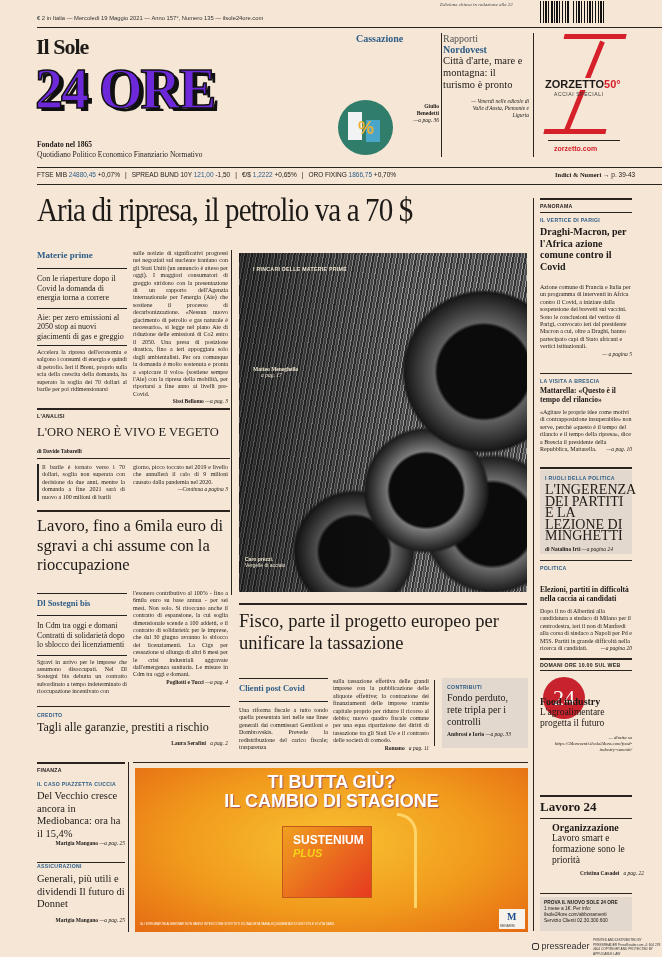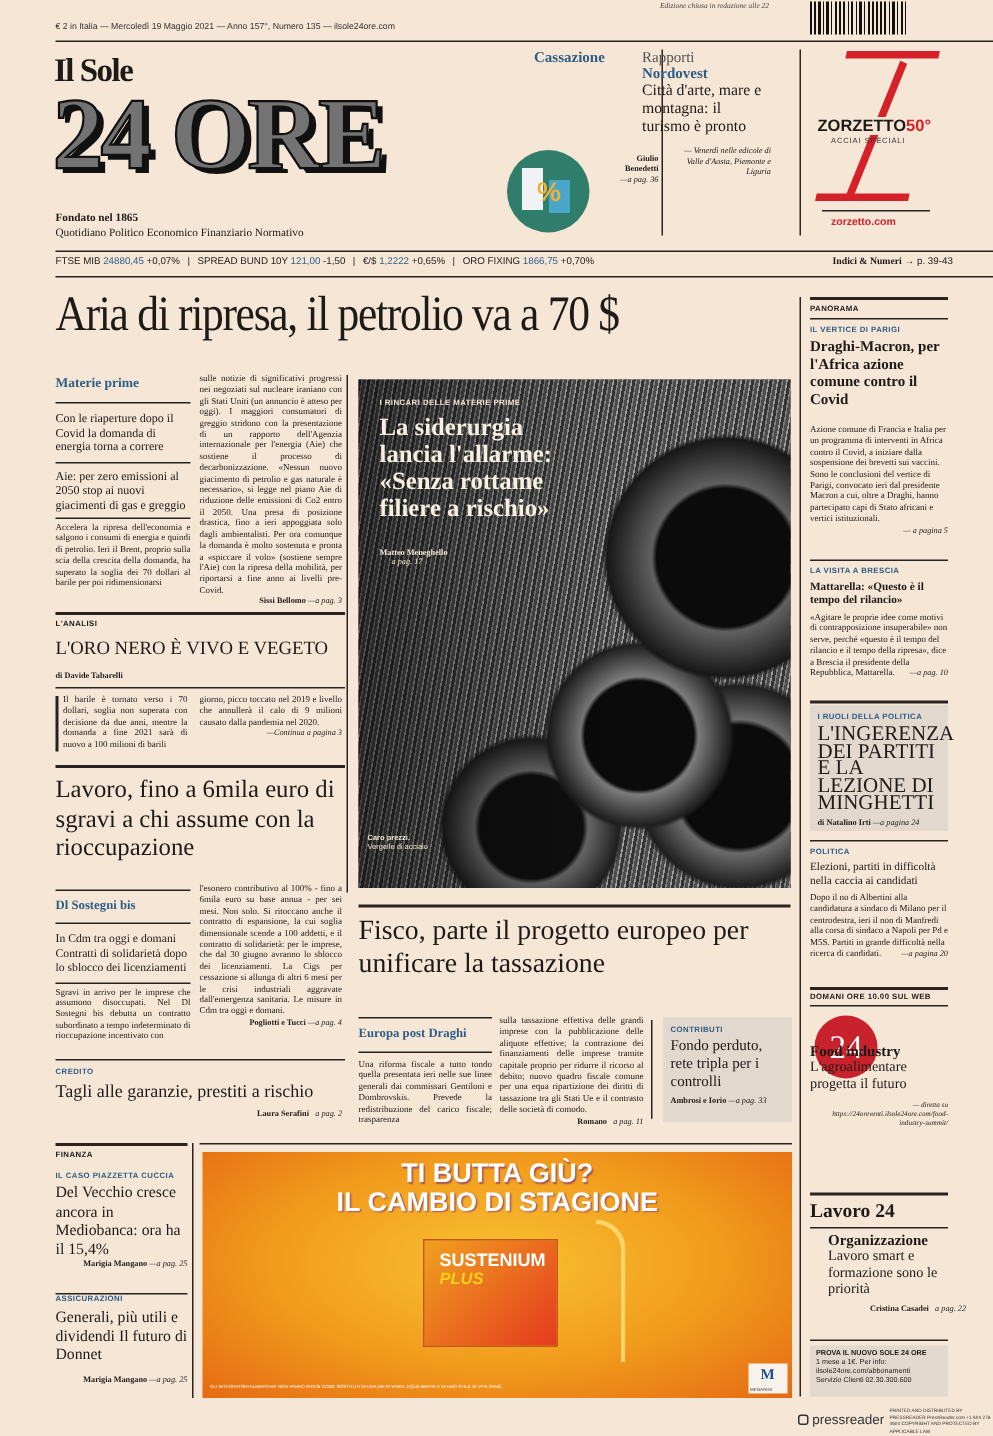--- a/index.html
+++ b/index.html
@@ -18,38 +18,38 @@
 </style>
 </head>
 <body>
 
 <div class="abs sans" style="left:37px;top:15px;font-size:5.8px;color:#333">€ 2 in Italia — Mercoledì 19 Maggio 2021 — Anno 157°, Numero 135 — ilsole24ore.com</div>
 <div class="abs serif" style="left:440px;top:2px;font-size:5px;font-style:italic;color:#444">Edizione chiusa in redazione alle 22</div>
 <div class="abs" style="left:540px;top:1px;width:64px;height:22px;background:repeating-linear-gradient(90deg,#111 0 1.5px,#f5e6d6 1.5px 3px,#111 3px 4px,#f5e6d6 4px 5.5px)"></div>
 <div class="rule" style="left:37px;top:27px;width:625px;height:1px"></div>
 
 <div class="abs serif" style="left:36px;top:34px;font-size:22px;font-weight:bold;letter-spacing:-1px">Il Sole</div>
-<div class="abs serif" style="left:35px;top:50px;font-size:68px;font-weight:bold;line-height:78px;letter-spacing:-2px;color:#737373;-webkit-text-stroke:1.5px #111;text-shadow:4px 3px 0 #111">24 ORE</div>
+<div class="abs serif" style="left:35px;top:50px;font-size:56px;font-weight:bold;line-height:78px;letter-spacing:-2px;color:#6d28d9;-webkit-text-stroke:1.5px #111;text-shadow:4px 3px 0 #111">24 ORE</div>
 <div class="abs serif" style="left:37px;top:140px;font-size:7.5px;font-weight:bold">Fondato nel 1865</div>
 <div class="abs serif" style="left:37px;top:150px;font-size:7.5px">Quotidiano Politico Economico Finanziario Normativo</div>
 
 <div class="abs" style="left:356px;top:33px;width:86px">
   <div class="serif blue" style="font-size:10px;font-weight:bold">Cassazione</div>
 </div>
 <div class="abs" style="left:338px;top:100px;width:55px;height:55px;border-radius:50%;background:#2f7d6a;overflow:hidden">
   <div style="position:absolute;left:10px;top:12px;width:14px;height:28px;background:#f0f2f4"></div>
   <div style="position:absolute;left:28px;top:20px;width:14px;height:22px;background:#4aa6c8"></div>
   <div style="position:absolute;left:20px;top:18px;font:bold 18px 'Liberation Sans',sans-serif;color:#f2b134">%</div>
 </div>
 <div class="abs serif" style="left:405px;top:103px;width:34px;text-align:right;font-size:5.5px;line-height:7px">
   <b>Giulio Benedetti</b><br><i>—a pag. 36</i>
 </div>
 <div class="rule" style="left:441px;top:33px;width:1px;height:124px"></div>
 
-<div class="abs" style="left:428px;top:33px;width:86px">
+<div class="abs" style="left:443px;top:33px;width:86px">
   <div class="serif" style="font-size:10px;color:#555">Rapporti</div>
   <div class="serif blue" style="font-size:10px;font-weight:bold">Nordovest</div>
   <div class="serif" style="font-size:10.5px;line-height:12px">Città d'arte, mare e montagna: il turismo è pronto</div>
   <div class="serif" style="font-size:5.5px;font-style:italic;text-align:right;margin-top:7px;line-height:7px;padding-left:20px">— Venerdì nelle edicole di Valle d'Aosta, Piemonte e Liguria</div>
 </div>
 <div class="rule" style="left:533px;top:33px;width:1px;height:124px"></div>
 
 <div class="abs" style="left:540px;top:34px;width:90px;height:122px">
   <div style="position:absolute;left:14px;top:0;width:62px;height:100px;border:5px solid #d6202a;border-left:none;border-right:none;transform:skewX(-12deg)"></div>
   <div style="position:absolute;left:42px;top:4px;width:5px;height:96px;background:#d6202a;transform:rotate(22deg)"></div>
@@ -117,33 +117,32 @@
 
 <div class="abs" style="left:239px;top:253px;width:288px;height:339px;background:
   radial-gradient(circle at 85% 35%,#0c0c0c 0 14%,#6b6b6b 15%,#1a1a1a 24%,transparent 25%),
   radial-gradient(circle at 65% 70%,#0c0c0c 0 12%,#8a8a8a 13%,#222 20%,transparent 21%),
   radial-gradient(circle at 88% 80%,#0c0c0c 0 11%,#777 12%,#222 18%,transparent 19%),
   radial-gradient(circle at 40% 88%,#111 0 10%,#777 11%,#222 17%,transparent 18%),
   repeating-linear-gradient(100deg,#3a3a3a 0 2px,#8c8c8c 2px 3px,#555 3px 5px,#b0b0b0 5px 6px),
   #444;overflow:hidden">
   <div style="position:absolute;inset:0;background:linear-gradient(90deg,rgba(0,0,0,.55),rgba(0,0,0,.1) 60%)"></div>
   <div class="kicker" style="position:absolute;left:14px;top:13px;color:#f0e6d0">I RINCARI DELLE MATERIE PRIME</div>
-  <div class="serif" style="position:absolute;left:14px;top:23px;width:130px;font-size:16.5px;line-height:18px;font-weight:bold;color:#f7efe0">La siderurgia lancia l'allarme: «Senza rottame filiere a rischio»</div>
   <div class="serif" style="position:absolute;left:14px;top:113px;font-size:5.5px;color:#f0e6d0;font-weight:bold">
     <span>Matteo Meneghello</span><br><i style="font-weight:normal;padding-left:8px">a pag. 17</i>
   </div>
   <div class="sans" style="position:absolute;left:6px;top:303px;font-size:5px;color:#f0e6d0;line-height:6px">
     <b>Caro prezzi.</b><br><span>Vergelle di acciaio</span>
   </div>
 </div>
 
 <div class="rule" style="left:239px;top:603px;width:288px;height:1.5px"></div>
 <div class="abs head" style="left:239px;top:610px;width:290px;font-size:18.5px;line-height:22px">Fisco, parte il progetto europeo per unificare la tassazione</div>
 <div class="abs" style="left:239px;top:678px;width:89px">
-  <div class="serif blue" style="font-size:8.5px;font-weight:bold;border-top:1px solid #222;padding-top:4px;padding-bottom:8px;border-bottom:1.5px solid #222">Europa post Draghi</div>
+  <div class="serif blue" style="font-size:8.5px;font-weight:bold;border-top:1px solid #222;padding-top:4px;padding-bottom:8px;border-bottom:1.5px solid #222">Clienti post Covid</div>
   <div class="small" style="margin-top:5px">Una riforma fiscale a tutto tondo quella presentata ieri nelle sue linee generali dai commissari Gentiloni e Dombrovskis. Prevede la redistribuzione del carico fiscale; trasparenza</div>
 </div>
 <div class="abs" style="left:333px;top:678px;width:96px">
   <div class="small">sulla tassazione effettiva delle grandi imprese con la pubblicazione delle aliquote effettive; la contrazione dei finanziamenti delle imprese tramite capitale proprio per ridurre il ricorso al debito; nuovo quadro fiscale comune per una equa ripartizione dei diritti di tassazione tra gli Stati Ue e il contrasto delle società di comodo.</div>
   <div class="credit"><b>Romano</b> &nbsp; <i>a pag. 11</i></div>
 </div>
 <div class="rule" style="left:434px;top:680px;width:1px;height:66px"></div>
 <div class="abs" style="left:442px;top:678px;width:86px;height:70px;background:#e2d8cd;padding:6px 5px">
   <div class="kicker blue">CONTRIBUTI</div>
   <div class="serif" style="font-size:10px;line-height:12px;margin-top:2px">Fondo perduto, rete tripla per i controlli</div>
@@ -202,21 +201,21 @@
 </div>
 <div class="rule" style="left:540px;top:467px;width:92px;height:1.5px"></div>
 <div class="abs" style="left:540px;top:470px;width:92px;height:84px;background:#e2d8cd;padding:5px">
   <div class="kicker blue">I RUOLI DELLA POLITICA</div>
   <div class="serif" style="font-size:14px;line-height:11.5px;margin-top:3px">L'INGERENZA DEI PARTITI E LA LEZIONE DI MINGHETTI</div>
   <div class="serif" style="font-size:5.5px;margin-top:4px"><b>di Natalino Irti</b> <i>—a pagina 24</i></div>
 </div>
 <div class="rule" style="left:540px;top:560px;width:92px;height:.5px"></div>
 <div class="abs" style="left:540px;top:565px;width:92px">
   <div class="kicker blue">POLITICA</div>
-  <div class="serif" style="font-size:7.5px;line-height:9px;font-weight:normal;margin-top:2px">Elezioni, partiti in difficoltà nella caccia ai candidati</div>
+  <div class="serif" style="font-size:7.5px;line-height:9px;font-weight:bold;margin-top:14px">Elezioni, partiti in difficoltà nella caccia ai candidati</div>
   <div class="small" style="margin-top:5px;text-align:left">Dopo il no di Albertini alla candidatura a sindaco di Milano per il centrodestra, ieri il non di Manfredi alla corsa di sindaco a Napoli per Pd e M5S. Partiti in grande difficoltà nella ricerca di candidati.</div>
   <div class="credit" style="font-style:italic;margin-top:-7px">—a pagina 20</div>
 </div>
 <div class="rule" style="left:540px;top:658px;width:92px;height:1.5px"></div>
 <div class="abs kicker" style="left:540px;top:662px">DOMANI ORE 10.00 SUL WEB</div>
 <div class="rule" style="left:540px;top:670px;width:92px;height:.5px"></div>
 <div class="abs serif" style="left:543px;top:677px;width:42px;height:42px;border-radius:50%;background:#c8232c;color:#fff;font-size:22px;text-align:center;line-height:42px">24</div>
 <div class="abs" style="left:540px;top:696px;width:92px">
   <div class="serif" style="font-size:10px;font-weight:bold">Food industry</div>
   <div class="serif" style="font-size:9.5px;line-height:11px">L'agroalimentare progetta il futuro</div>

